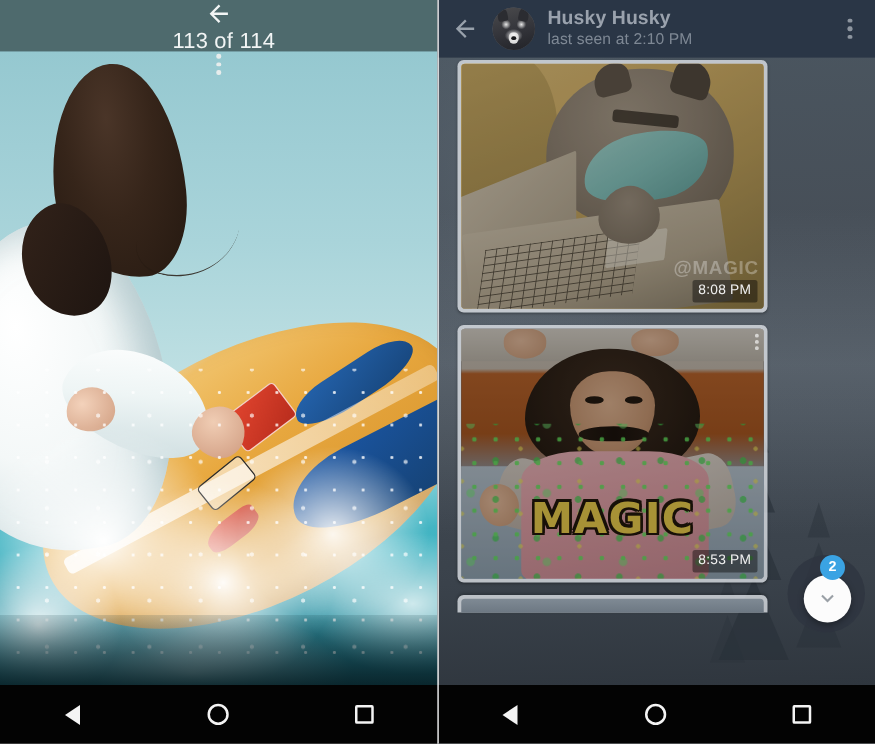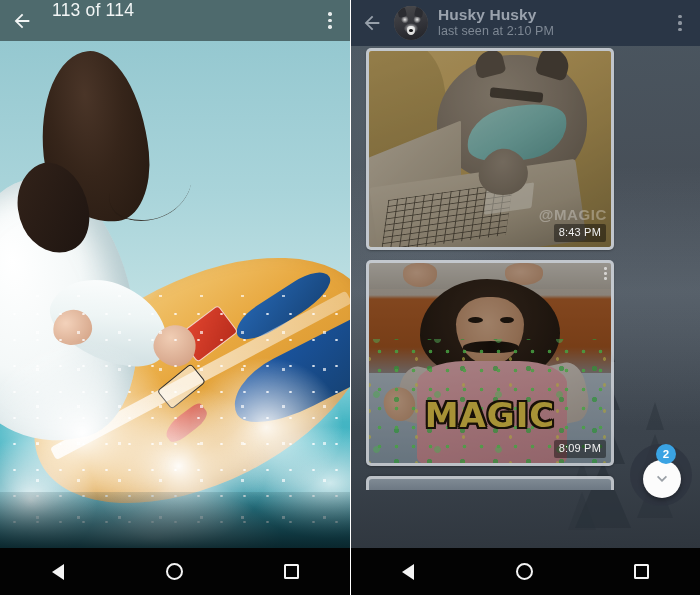--- a/index.html
+++ b/index.html
@@ -13,21 +13,21 @@
 
   
   .phone { position: relative; width: 350px; height: 595px; overflow: hidden; }
 
   
   #left-phone { background: #000; }
 
   .lp-header {
     position: absolute; top: 0; left: 0; width: 350px; height: 41px;
     background: #4e6a6d;
-    display: flex; z-index: 40;
+    display: flex; align-items: center; z-index: 40; flex-direction: column;
   }
   .lp-back {
     width: 44px; height: 41px; display: flex; align-items: center; justify-content: center;
     cursor: pointer;
   }
   .lp-title {
     color: #f2f5f5; font-size: 17.5px; letter-spacing: .2px; font-weight: 400;
     margin-left: 8px; flex: 1; white-space: nowrap;
   }
   .lp-overflow {
@@ -605,21 +605,21 @@
               <div class="cat-eye-strip"></div>
               <div class="cat-scarf"></div>
               <div class="laptop-lid"></div>
               <div class="laptop-base"></div>
               <div class="keyboard"></div>
               <div class="trackpad"></div>
               <div class="cat-paw"></div>
               <div class="cat-dim"></div>
             </div>
             <div class="watermark">@MAGIC</div>
-            <div class="msg-time">8:43 PM</div>
+            <div class="msg-time">8:08 PM</div>
           </div>
         </div>
 
         <div class="bubble">
           <div class="media-box gif-magic">
             <div class="magic-scene">
               <div class="magic-wall"></div>
               <div class="magic-counter"></div>
               <div class="magic-topbar"></div>
               <div class="hand-l"></div>
@@ -635,21 +635,21 @@
               <div class="palm"></div>
               <div class="sparkles"></div>
               <div class="magic-word">MAGIC</div>
               <div class="magic-dim"></div>
             </div>
             <div class="gif-dots">
               <i></i>
               <i></i>
               <i></i>
             </div>
-            <div class="msg-time">8:09 PM</div>
+            <div class="msg-time">8:53 PM</div>
           </div>
         </div>
 
         <div class="bubble-peek">
           <div class="inner"></div>
         </div>
       </div>
 
       <div class="fab-wrap">
         <div class="fab-halo"></div>

